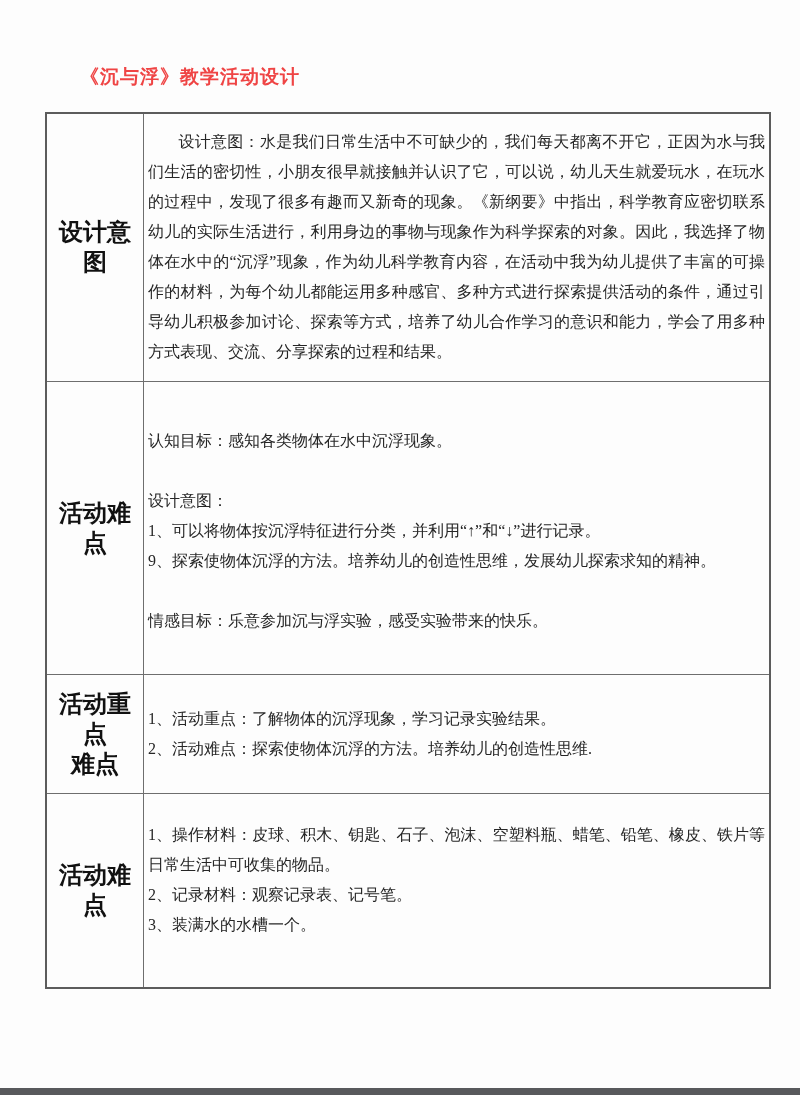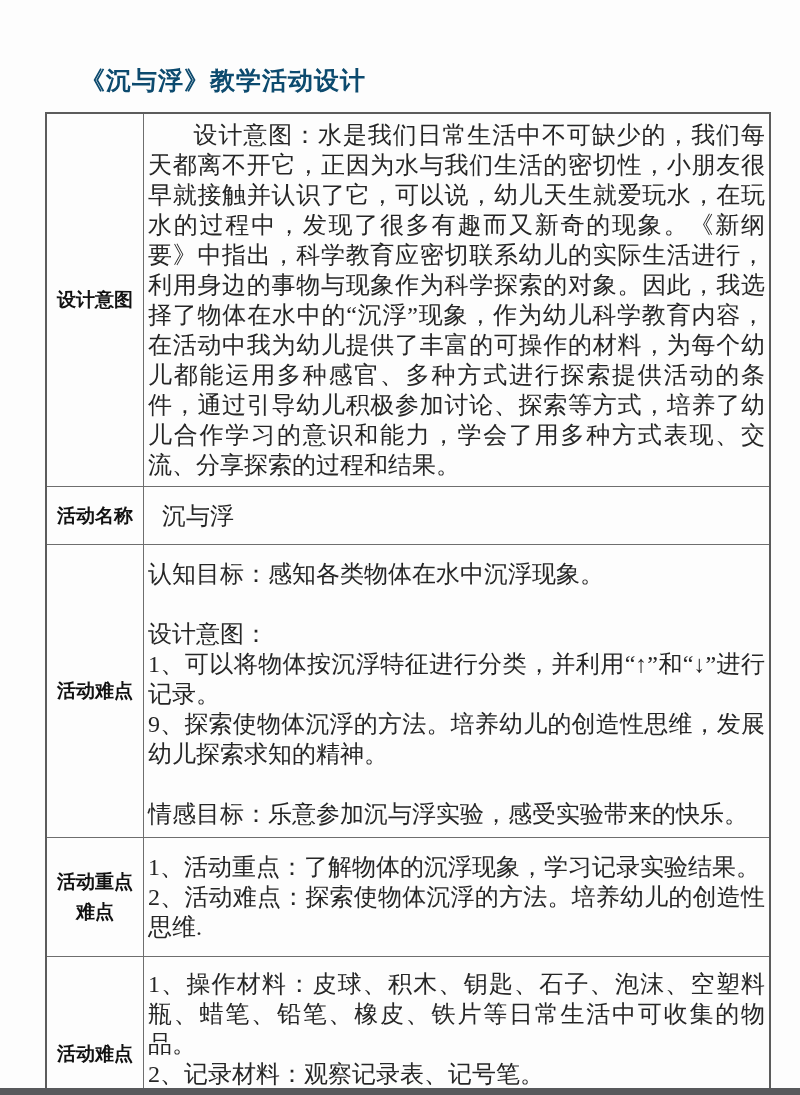--- a/index.html
+++ b/index.html
@@ -17,53 +17,53 @@
   }
   .page {
     position: absolute;
     inset: 0;
     background: #fdfdfd;
   }
   .doc-title {
     position: absolute;
     left: 80px;
     top: 64px;
-    font-size: 25px;
+    font-size: 19px;
     font-weight: bold;
-    color: #0c4a6e;
+    color: #ef4444;
     letter-spacing: 1px;
     margin: 0;
   }
   table.activity-table {
     position: absolute;
     left: 45px;
     top: 112px;
     width: 726px;
     border-collapse: collapse;
     table-layout: fixed;
   }
   table.activity-table, table.activity-table th, table.activity-table td {
     border: 1px solid #6e6e6e;
   }
   table.activity-table {
     border: 2px solid #5c5c5c;
   }
   th.row-label {
     width: 92px;
-    font-size: 19px;
+    font-size: 24px;
     font-weight: bold;
     color: #111111;
     text-align: center;
     vertical-align: middle;
     padding: 0 2px;
     line-height: 30px;
   }
   td.row-content {
     vertical-align: middle;
-    font-size: 24px;
+    font-size: 16px;
     line-height: 30px;
     color: #262626;
     padding: 6px 4px 6px 4px;
   }
   td.row-content p {
     margin: 0;
     text-align: justify;
   }
   p.indent-first {
     text-indent: 1.9em;
@@ -102,28 +102,20 @@
     <tbody>
       <tr class="r1">
         <th class="row-label">
           <span>设计意图</span>
         </th>
         <td class="row-content">
           <p class="indent-first">设计意图：水是我们日常生活中不可缺少的，我们每天都离不开它，正因为水与我们生活的密切性，小朋友很早就接触并认识了它，可以说，幼儿天生就爱玩水，在玩水的过程中，发现了很多有趣而又新奇的现象。《新纲要》中指出，科学教育应密切联系幼儿的实际生活进行，利用身边的事物与现象作为科学探索的对象。因此，我选择了物体在水中的“沉浮”现象，作为幼儿科学教育内容，在活动中我为幼儿提供了丰富的可操作的材料，为每个幼儿都能运用多种感官、多种方式进行探索提供活动的条件，通过引导幼儿积极参加讨论、探索等方式，培养了幼儿合作学习的意识和能力，学会了用多种方式表现、交流、分享探索的过程和结果。</p>
         </td>
       </tr>
 
-      <tr class="r2">
-        <th class="row-label">
-          <span>活动名称</span>
-        </th>
-        <td class="row-content name-cell">
-          <p>沉与浮</p>
-        </td>
-      </tr>
 
       <tr class="r3">
         <th class="row-label">
           <span>活动难点</span>
         </th>
         <td class="row-content">
           <p>认知目标：感知各类物体在水中沉浮现象。</p>
           <p class="gap-above">设计意图：</p>
           <p>1、可以将物体按沉浮特征进行分类，并利用“↑”和“↓”进行记录。</p>
           <p>9、探索使物体沉浮的方法。培养幼儿的创造性思维，发展幼儿探索求知的精神。</p>

